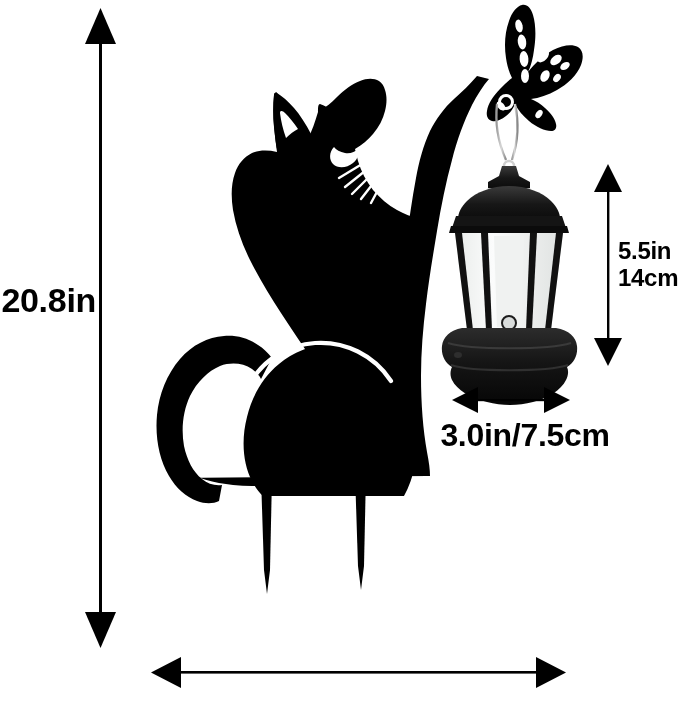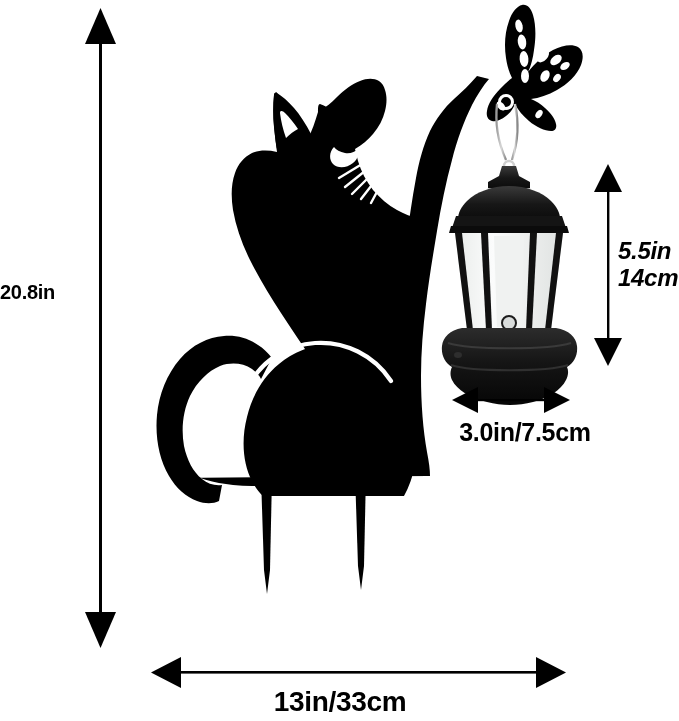--- a/index.html
+++ b/index.html
@@ -31,37 +31,36 @@
     font-weight: bold;
     color: #000000;
     white-space: nowrap;
     line-height: 1.12;
     letter-spacing: -0.3px;
   }
   #label-height {
     left: 0px;
     top: 281px;
     width: 96px;
-    text-align: left;
-    font-size: 20px;
+    text-align: right;
+    font-size: 34px;
   }
   #label-lantern-height {
     left: 618px;
     top: 238px;
     width: 61px;
     text-align: left;
     font-size: 24px;
-    font-style: italic;
   }
   #label-lantern-width {
     left: 432px;
     top: 418px;
     width: 186px;
     text-align: center;
-    font-size: 25px;
+    font-size: 32px;
   }
   #label-width {
     left: 250px;
     top: 686px;
     width: 180px;
     text-align: center;
     font-size: 28px;
   }
   .dim-label span { display: block; }
 </style>
@@ -379,17 +378,14 @@
 
   <div class="dim-label" id="label-lantern-height">
     <span>5.5in</span>
     <span>14cm</span>
   </div>
 
   <div class="dim-label" id="label-lantern-width">
     <span>3.0in/7.5cm</span>
   </div>
 
-  <div class="dim-label" id="label-width">
-    <span>13in/33cm</span>
-  </div>
 
 </div>
 
 </body></html>

